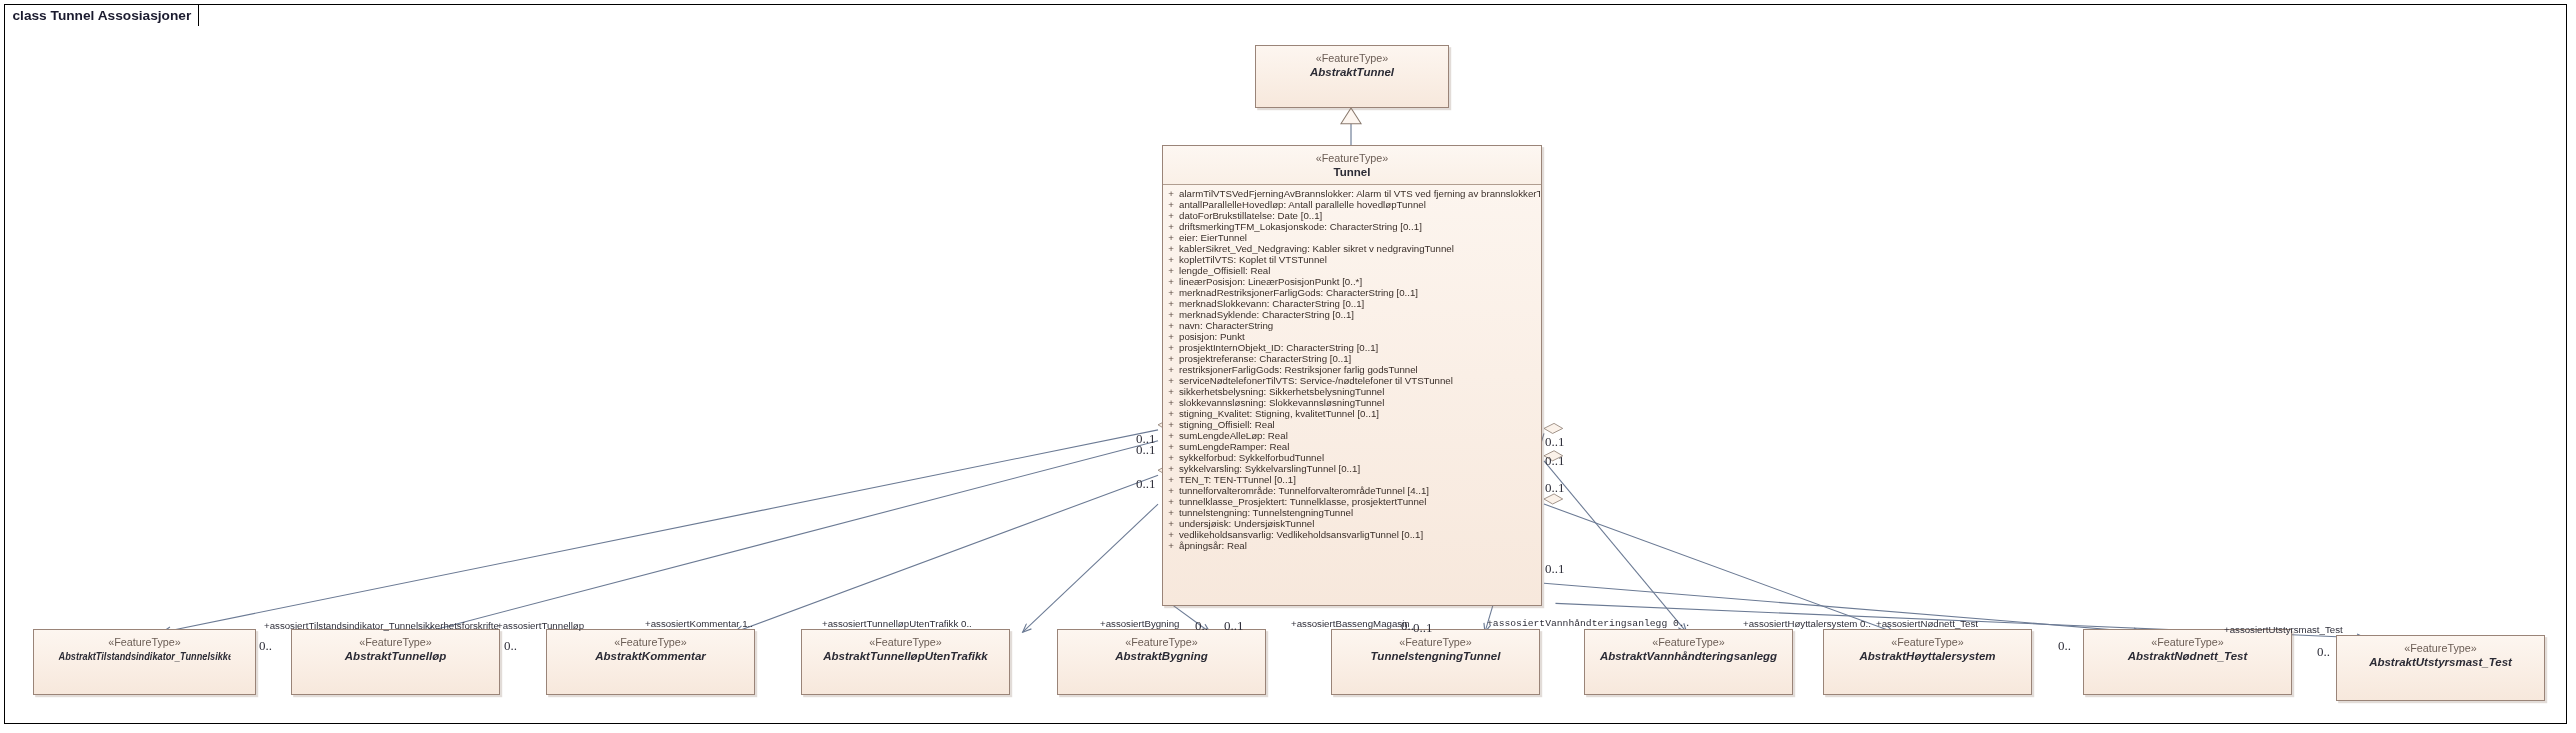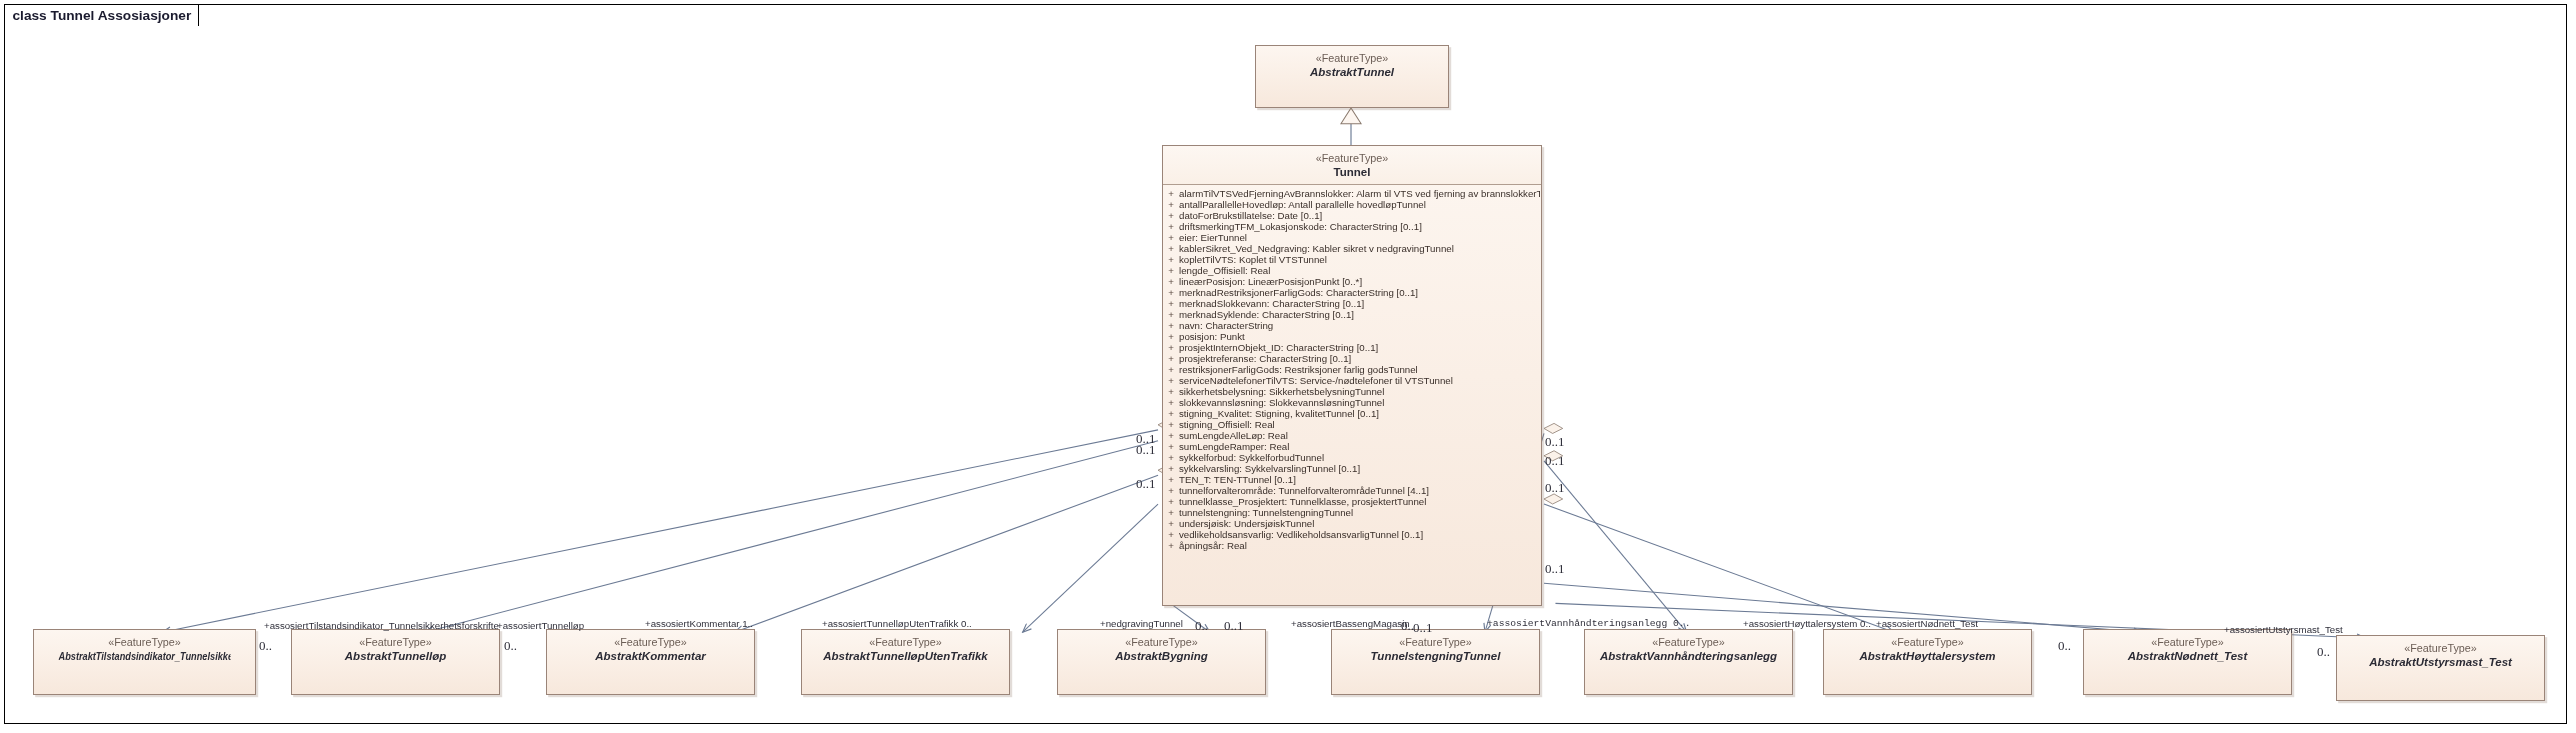--- a/index.html
+++ b/index.html
@@ -448,21 +448,21 @@
     <div class="uml-head">
       <span class="stereo">«FeatureType»</span>
       <span class="cname">AbstraktUtstyrsmast_Test</span>
     </div>
   </div>
 
   <div class="lbl" style="left:252px; top:621px;margin-left:12px;">+assosiertTilstandsindikator_Tunnelsikkerhetsforskrifte</div>
   <div class="lbl" style="left:497px; top:621px;">+assosiertTunnelløp</div>
   <div class="lbl" style="left:645px; top:619px;">+assosiertKommentar 1..</div>
   <div class="lbl" style="left:822px; top:619px;text-align:center;">+assosiertTunnelløpUtenTrafikk 0..</div>
-  <div class="lbl" style="left:1100px; top:619px;">+nedgravingTunnel</div>
+  <div class="lbl" style="left:1100px; top:619px;">+assosiertBygning</div>
   <div class="lbl" style="left:1291px; top:619px;">+assosiertBassengMagasin</div>
   <div class="lbl" style="left:1487px; top:619px;font-family:Liberation Mono, monospace;">+assosiertVannhåndteringsanlegg 0..</div>
   <div class="lbl" style="left:1743px; top:619px;">+assosiertHøyttalersystem 0..</div>
   <div class="lbl" style="left:1876px; top:619px;">+assosiertNødnett_Test</div>
   <div class="lbl" style="left:2224px; top:625px;">+assosiertUtstyrsmast_Test</div>
 
   <div class="mult" style="left:259px; top:639px;">0..</div>
   <div class="mult" style="left:504px; top:639px;">0..</div>
   <div class="mult" style="left:1195px; top:619px;">0..</div>
   <div class="mult" style="left:1224px; top:619px;">0..1</div>

